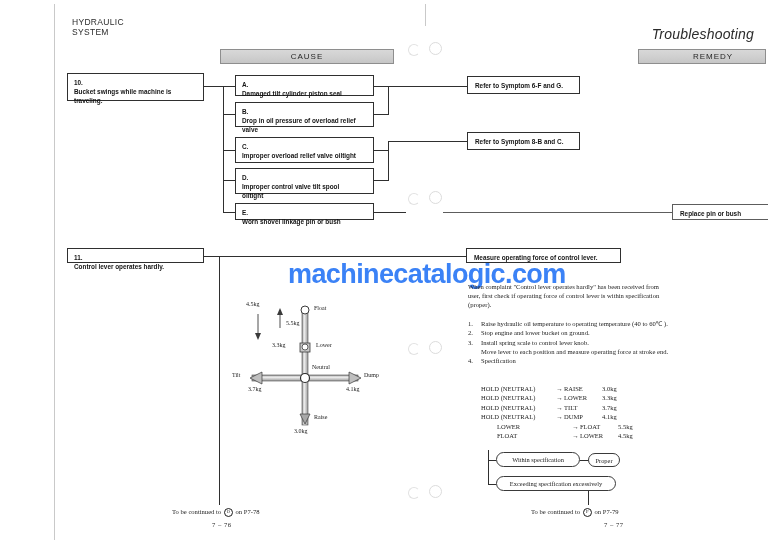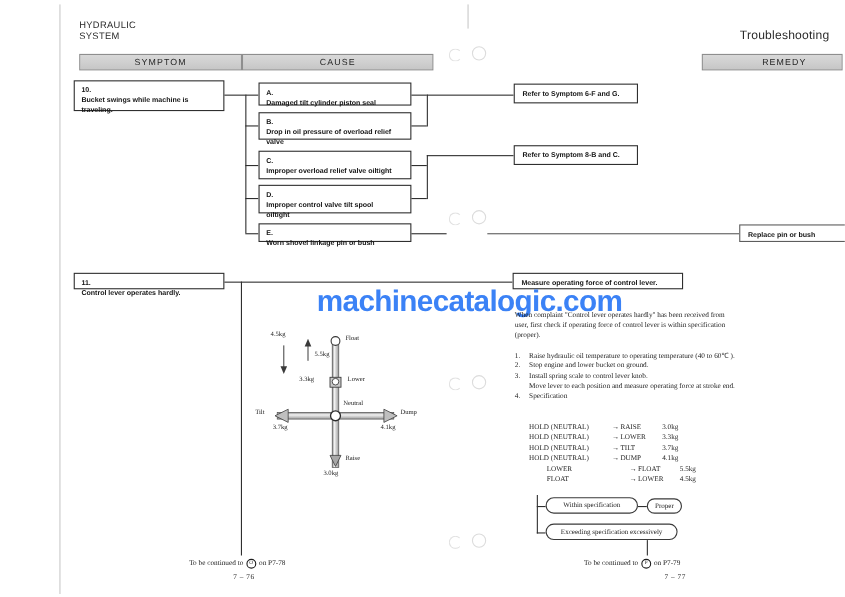--- a/index.html
+++ b/index.html
@@ -22,21 +22,21 @@
   .scan-hole.partial{border-color:#e2e2e2;border-right-color:transparent;}
 
   
   .doc-title{
     position:absolute;left:38px;top:17px;
     font-size:8.5px;line-height:10px;letter-spacing:.3px;color:#2b2b2b;
     white-space:pre-line;
   }
   .doc-section{
     position:absolute;right:14px;top:26px;
-    font-size:11px;color:#2b2b2b;letter-spacing:.2px;
+    font-size:14px;color:#2b2b2b;letter-spacing:.2px;font-style:italic;
   }
 
   
   .colbar{
     position:absolute;height:15px;
     background:linear-gradient(180deg,#d8d8d8 0%,#cfcfcf 55%,#c6c6c6 100%);
     border:1px solid #8e8e8e;
     box-sizing:border-box;
     display:flex;align-items:center;justify-content:center;
     font-size:8px;letter-spacing:1px;color:#262626;
@@ -133,21 +133,20 @@
   <div class="scan-hole" style="left:395px;top:191px;width:11px;height:11px;"></div>
   <div class="scan-hole partial" style="left:374px;top:343px;width:10px;height:10px;"></div>
   <div class="scan-hole" style="left:395px;top:341px;width:11px;height:11px;"></div>
   <div class="scan-hole partial" style="left:374px;top:487px;width:10px;height:10px;"></div>
   <div class="scan-hole" style="left:395px;top:485px;width:11px;height:11px;"></div>
 
   <div class="doc-title">HYDRAULIC
 SYSTEM</div>
   <div class="doc-section">Troubleshooting</div>
 
-  <div class="colbar" style="left:38px;top:49px;width:148px;">SYMPTOM</div>
   <div class="colbar" style="left:186px;top:49px;width:174px;">CAUSE</div>
   <div class="colbar" style="left:604px;top:49px;width:128px;padding-left:22px;">REMEDY</div>
 
   <div class="fbox" style="left:33px;top:73px;width:137px;height:28px;">
     <span class="k">10.</span><span class="t" style="width:112px;">Bucket swings while machine is traveling.</span>
   </div>
 
   <div class="ln h" style="left:170px;top:86px;width:19px;"></div>
   <div class="ln v" style="left:189px;top:86px;height:126px;"></div>
 

